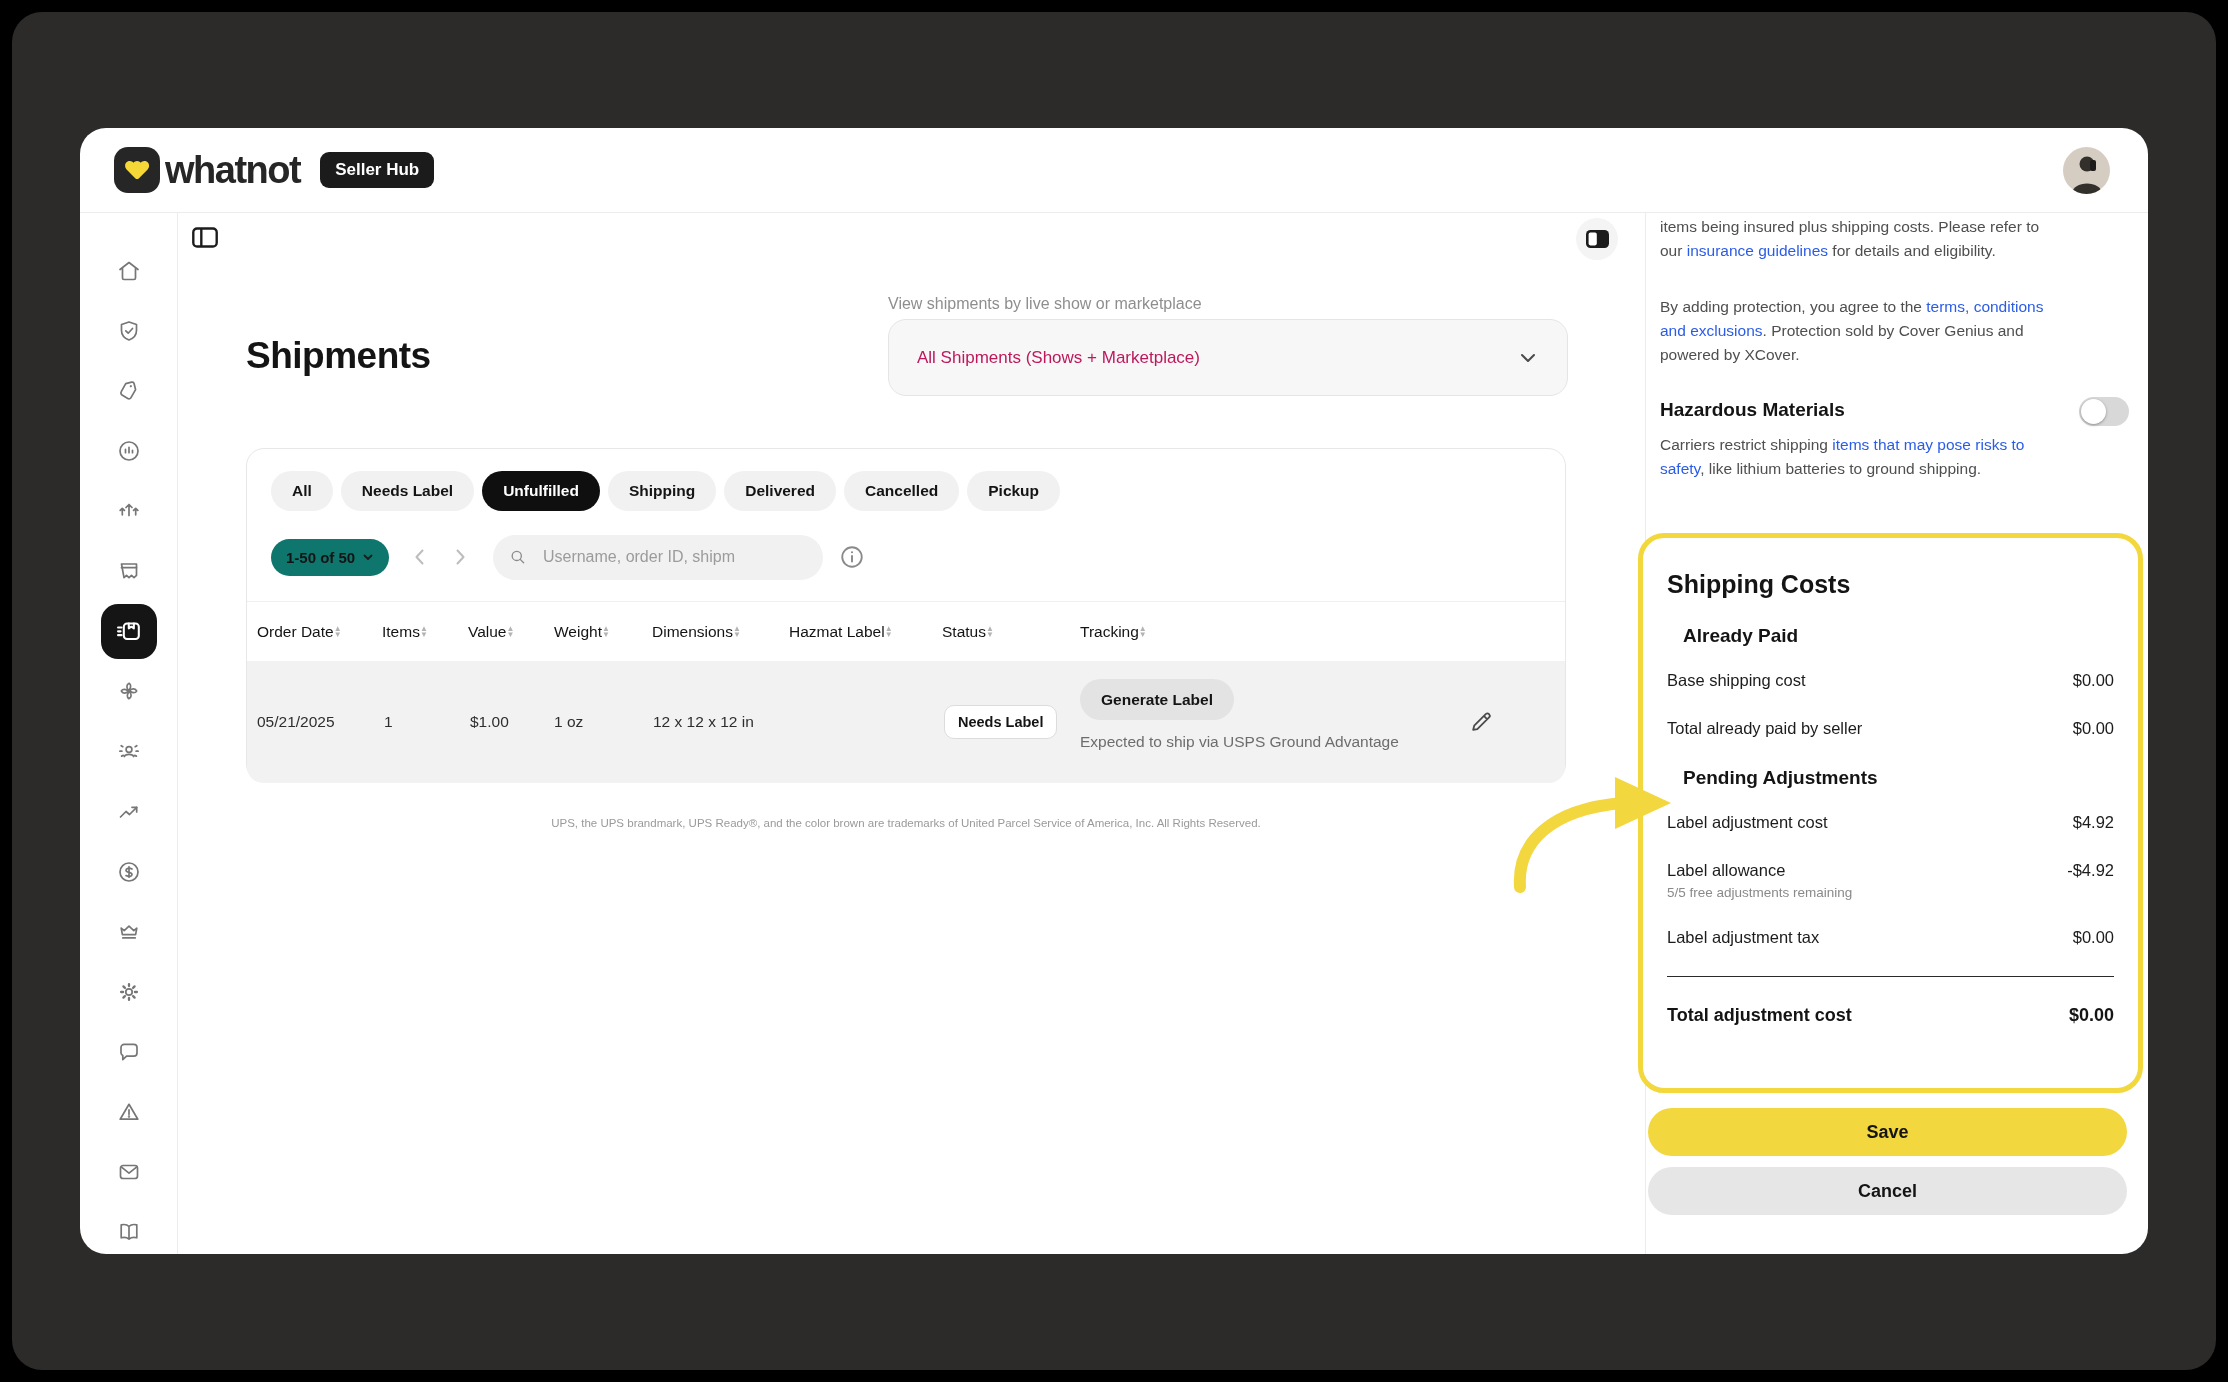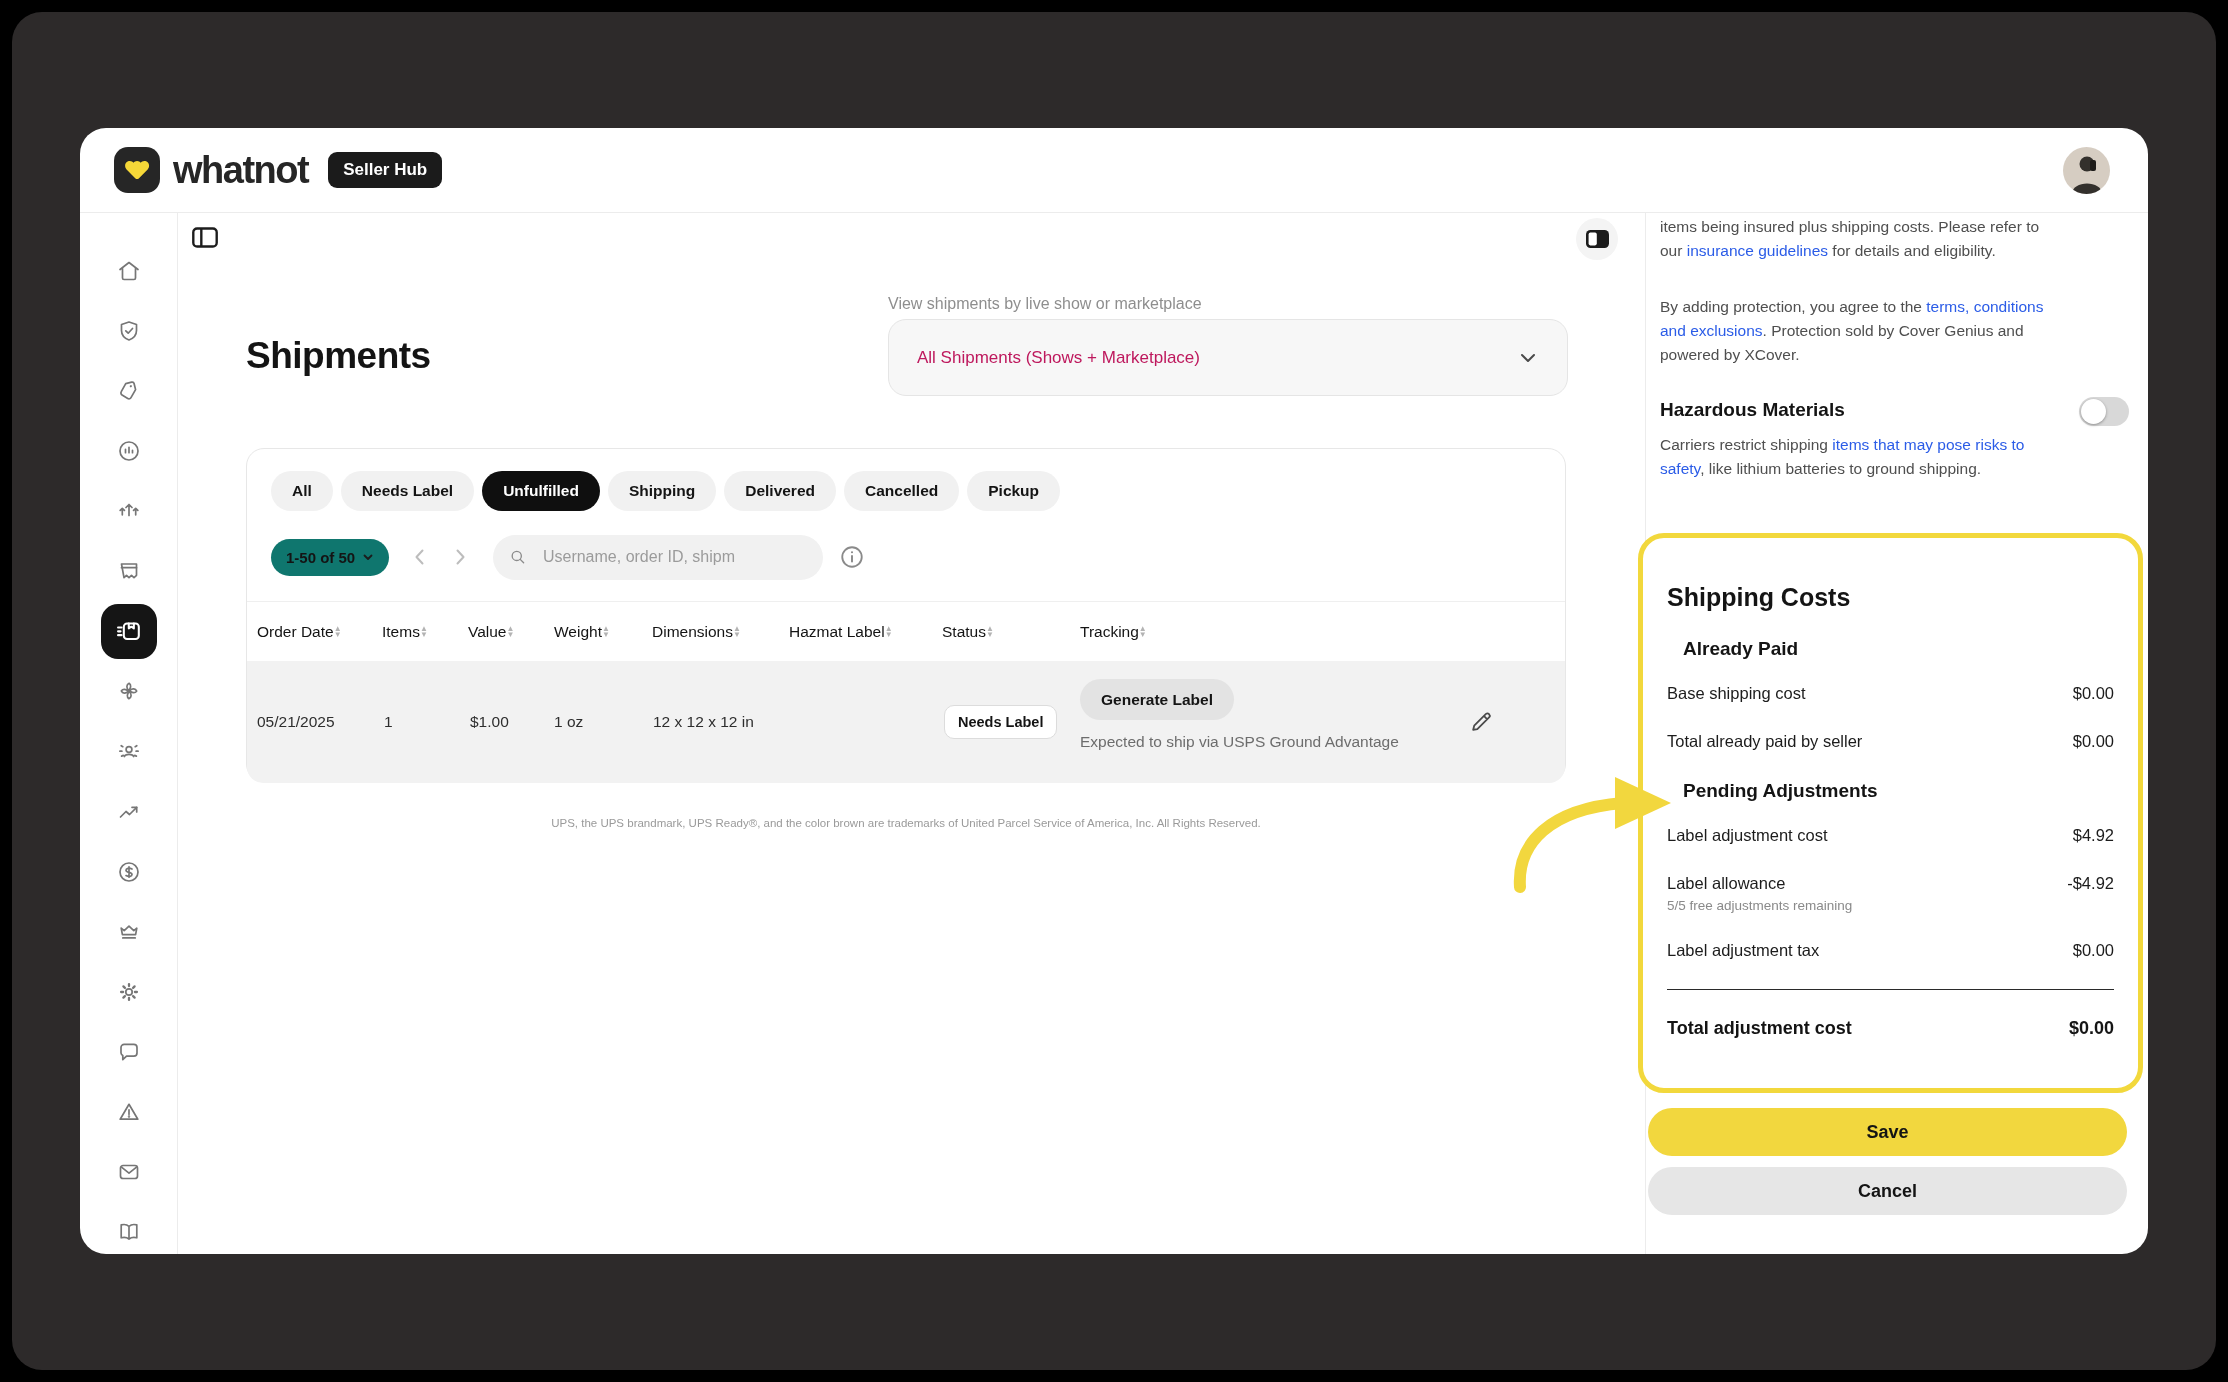--- a/index.html
+++ b/index.html
@@ -13,21 +13,21 @@
   .card {
     position:absolute; left:80px; top:128px; width:2068px; height:1126px;
     background:#fff; border-radius:26px; overflow:hidden;
   }
 
   
   .hdr { position:absolute; left:0; top:0; width:100%; height:85px;
          border-bottom:1px solid #ececec; display:flex; align-items:center; padding:0 34px; }
   .logo-sq { width:46px; height:46px; background:#262626; border-radius:14px;
              display:flex; align-items:center; justify-content:center; }
-  .brand { font-size:38px; font-weight:800; letter-spacing:-1.5px; color:#262626; margin-left:13px; }
+  .brand { font-size:38px; font-weight:800; letter-spacing:-1.5px; color:#262626; margin-left:5px; }
   .hub-badge { background:#1b1b1b; color:#fff; font-size:17px; font-weight:700;
                padding:8px 15px; border-radius:9px; margin-left:20px; }
   .avatar { position:absolute; right:38px; top:19px; width:47px; height:47px;
             border-radius:50%; overflow:hidden; }
 
   
   .snav { position:absolute; left:0; top:85px; bottom:0; width:98px;
           border-right:1px solid #ececec; display:flex; flex-direction:column;
           align-items:center; padding-top:36px; gap:17px; }
   .nav-item { width:44px; height:44px; display:flex; align-items:center; justify-content:center; }
@@ -89,21 +89,21 @@
   .aside p { position:absolute; left:14px; width:384px; font-size:15.5px; line-height:24px; color:#4f4f4f; }
   .lnk { color:#2B5CE7; }
   .hazmat-h { position:absolute; left:14px; top:186px; font-size:19px; font-weight:700; color:#141414; }
   .toggle { position:absolute; left:433px; top:184px; width:50px; height:29px;
             background:#d8d8d8; border-radius:15px; }
   .knob { position:absolute; left:2px; top:2px; width:25px; height:25px; background:#fff;
           border-radius:50%; box-shadow:0 1px 3px rgba(0,0,0,.35); }
 
   .costs-panel { position:absolute; left:-8px; top:320px; width:505px; height:560px;
                  background:#fff; border:5px solid #F2D83C; border-radius:26px;
-                 padding:37px 24px 0 24px; }
+                 padding:24px 24px 0 24px; }
   .cp-title { font-size:25px; font-weight:800; margin:8px 0 26px; }
   .cp-sec { font-size:19px; font-weight:700; margin:0 16px 24px; }
   .cp-row { display:flex; justify-content:space-between; font-size:16.5px; color:#1c1c1c; margin-bottom:29px; }
   .cp-note { font-size:13.5px; color:#8a8a8a; margin:-24px 0 28px; }
   .cp-div { border-top:1.5px solid #2a2a2a; margin:6px 0 28px; }
   .cp-total { display:flex; justify-content:space-between; font-size:18px; font-weight:700; }
   .btn { position:absolute; left:2px; width:479px; height:48px; border-radius:24px;
          display:flex; align-items:center; justify-content:center; font-size:18px; font-weight:700; color:#141414; }
   .btn.save { top:895px; background:#F2D73E; }
   .btn.cancel { top:954px; background:#e6e6e6; }

